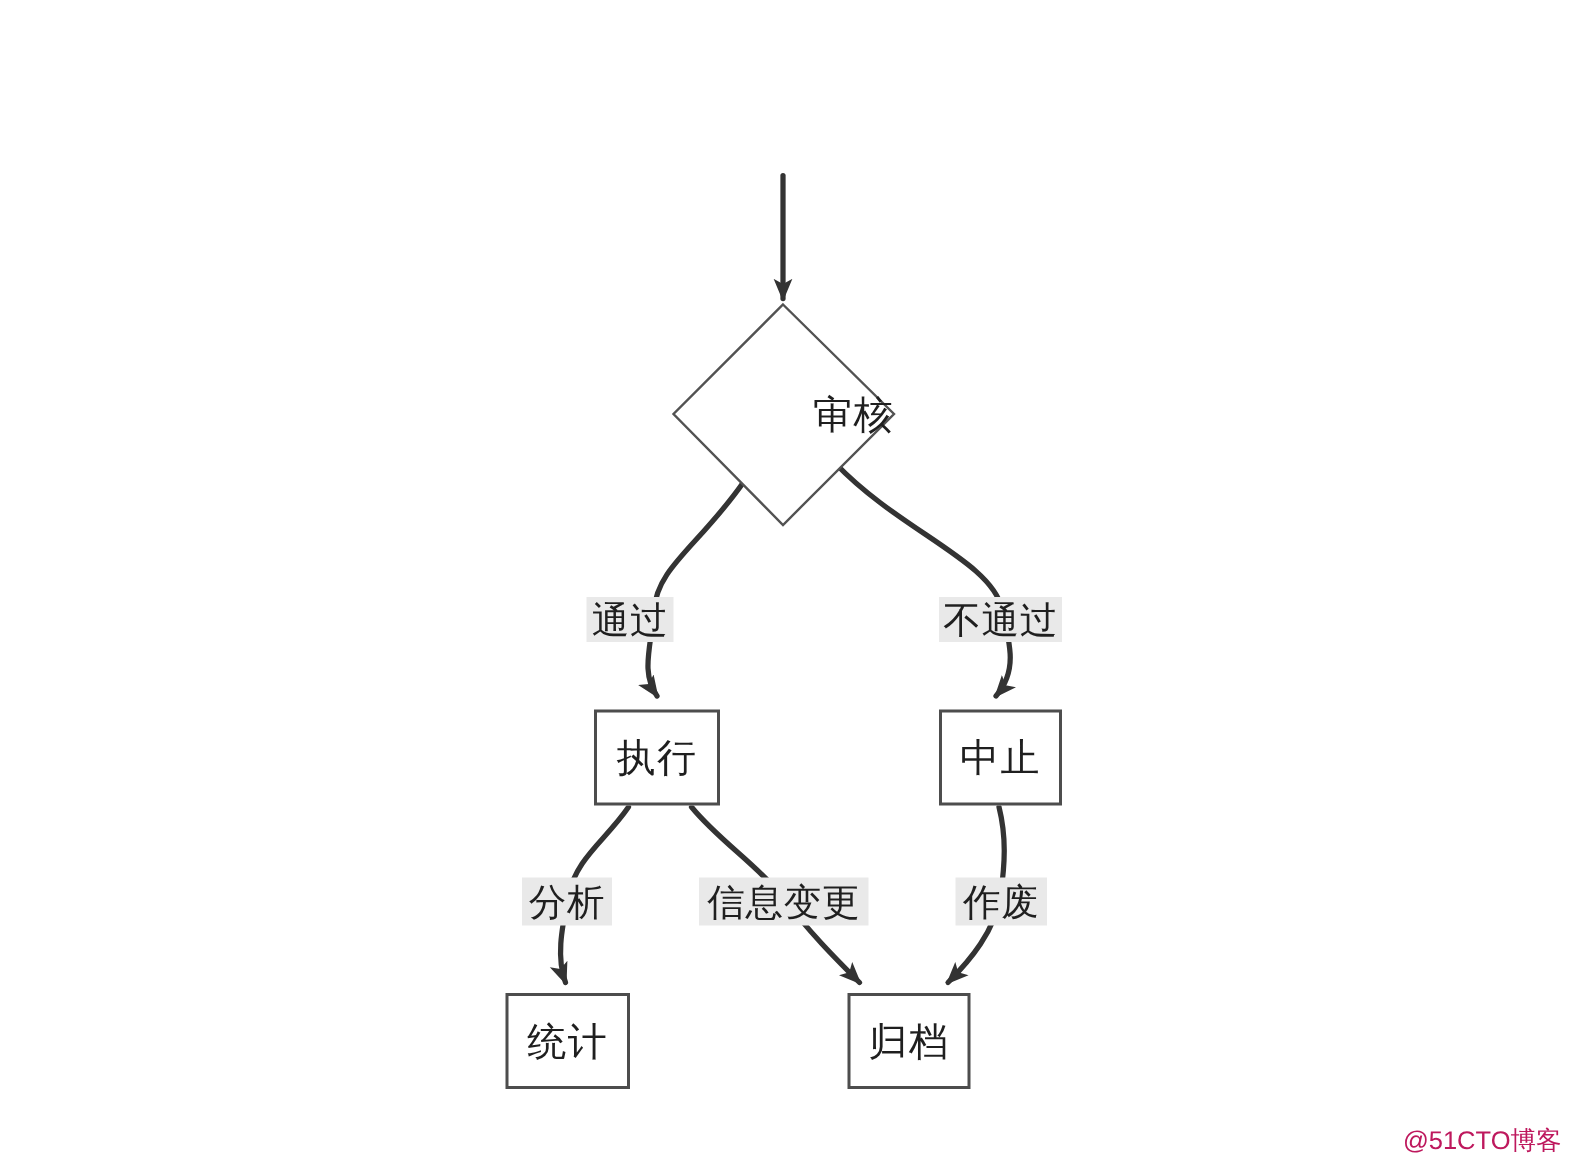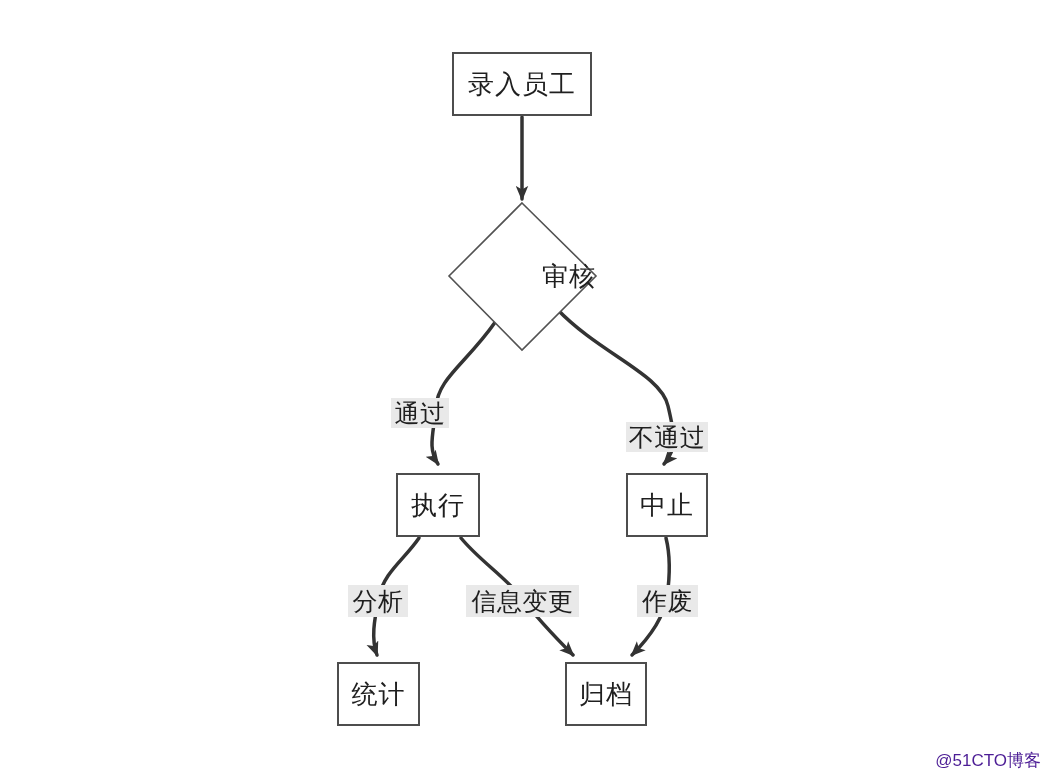--- a/index.html
+++ b/index.html
@@ -65,21 +65,21 @@
     align-items: center;
     justify-content: center;
     letter-spacing: 0.5px;
     white-space: nowrap;
   }
   .watermark {
     position: absolute;
     right: 5px;
     bottom: 9px;
     font-size: 17px;
-    color: #4c1d95;
+    color: #be185d;
   }
 </style>
 </head>
 <body>
 
 <div class="stage">
 
   <svg class="edges-layer" width="1046" height="781" viewBox="0 0 1046 781" xmlns="http://www.w3.org/2000/svg">
     <defs>
       <marker id="arrow" viewBox="0 0 12 10" markerWidth="15" markerHeight="13" refX="10.5" refY="5" orient="auto" markerUnits="userSpaceOnUse">
@@ -90,23 +90,20 @@
     <path class="edge-path" d="M522,117 L522,199" marker-end="url(#arrow)"></path>
     <path class="edge-path" d="M496,321 C466,364 438,378 436,407 C434,432 427,448 438,464" marker-end="url(#arrow)"></path>
     <path class="edge-path" d="M557,309 C600,354 661,374 668,406 C674,431 678,448 664,464" marker-end="url(#arrow)"></path>
     <path class="edge-path" d="M419,538 C404,560 384,572 379,597 C374,621 371,639 377,655" marker-end="url(#arrow)"></path>
     <path class="edge-path" d="M461,538 C479,560 504,576 521,597 C539,621 557,639 573,655" marker-end="url(#arrow)"></path>
     <path class="edge-path" d="M666,538 C671,558 670,576 667,597 C663,621 647,640 632,655" marker-end="url(#arrow)"></path>
 
     <polygon class="diamond-shape" points="522,203 596,276 522,350 449,276"></polygon>
   </svg>
 
-  <div class="node" style="left:452px; top:52px; width:140px; height:64px;">
-    <span>录入员工</span>
-  </div>
 
   <div class="diamond-text" style="left:449px; top:203px; width:147px; height:147px;">
     <span>审核</span>
   </div>
 
   <div class="node" style="left:396px; top:473px; width:84px; height:64px;">
     <span>执行</span>
   </div>
 
   <div class="node" style="left:626px; top:473px; width:82px; height:64px;">
@@ -118,21 +115,21 @@
   </div>
 
   <div class="node" style="left:565px; top:662px; width:82px; height:64px;">
     <span>归档</span>
   </div>
 
   <div class="edge-label" style="left:391px; top:398px; width:58px; height:30px;">
     <span>通过</span>
   </div>
 
-  <div class="edge-label" style="left:626px; top:398px; width:82px; height:30px;margin-top:24px;">
+  <div class="edge-label" style="left:626px; top:398px; width:82px; height:30px;">
     <span>不通过</span>
   </div>
 
   <div class="edge-label" style="left:348px; top:585px; width:60px; height:32px;">
     <span>分析</span>
   </div>
 
   <div class="edge-label" style="left:466px; top:585px; width:113px; height:32px;">
     <span>信息变更</span>
   </div>

